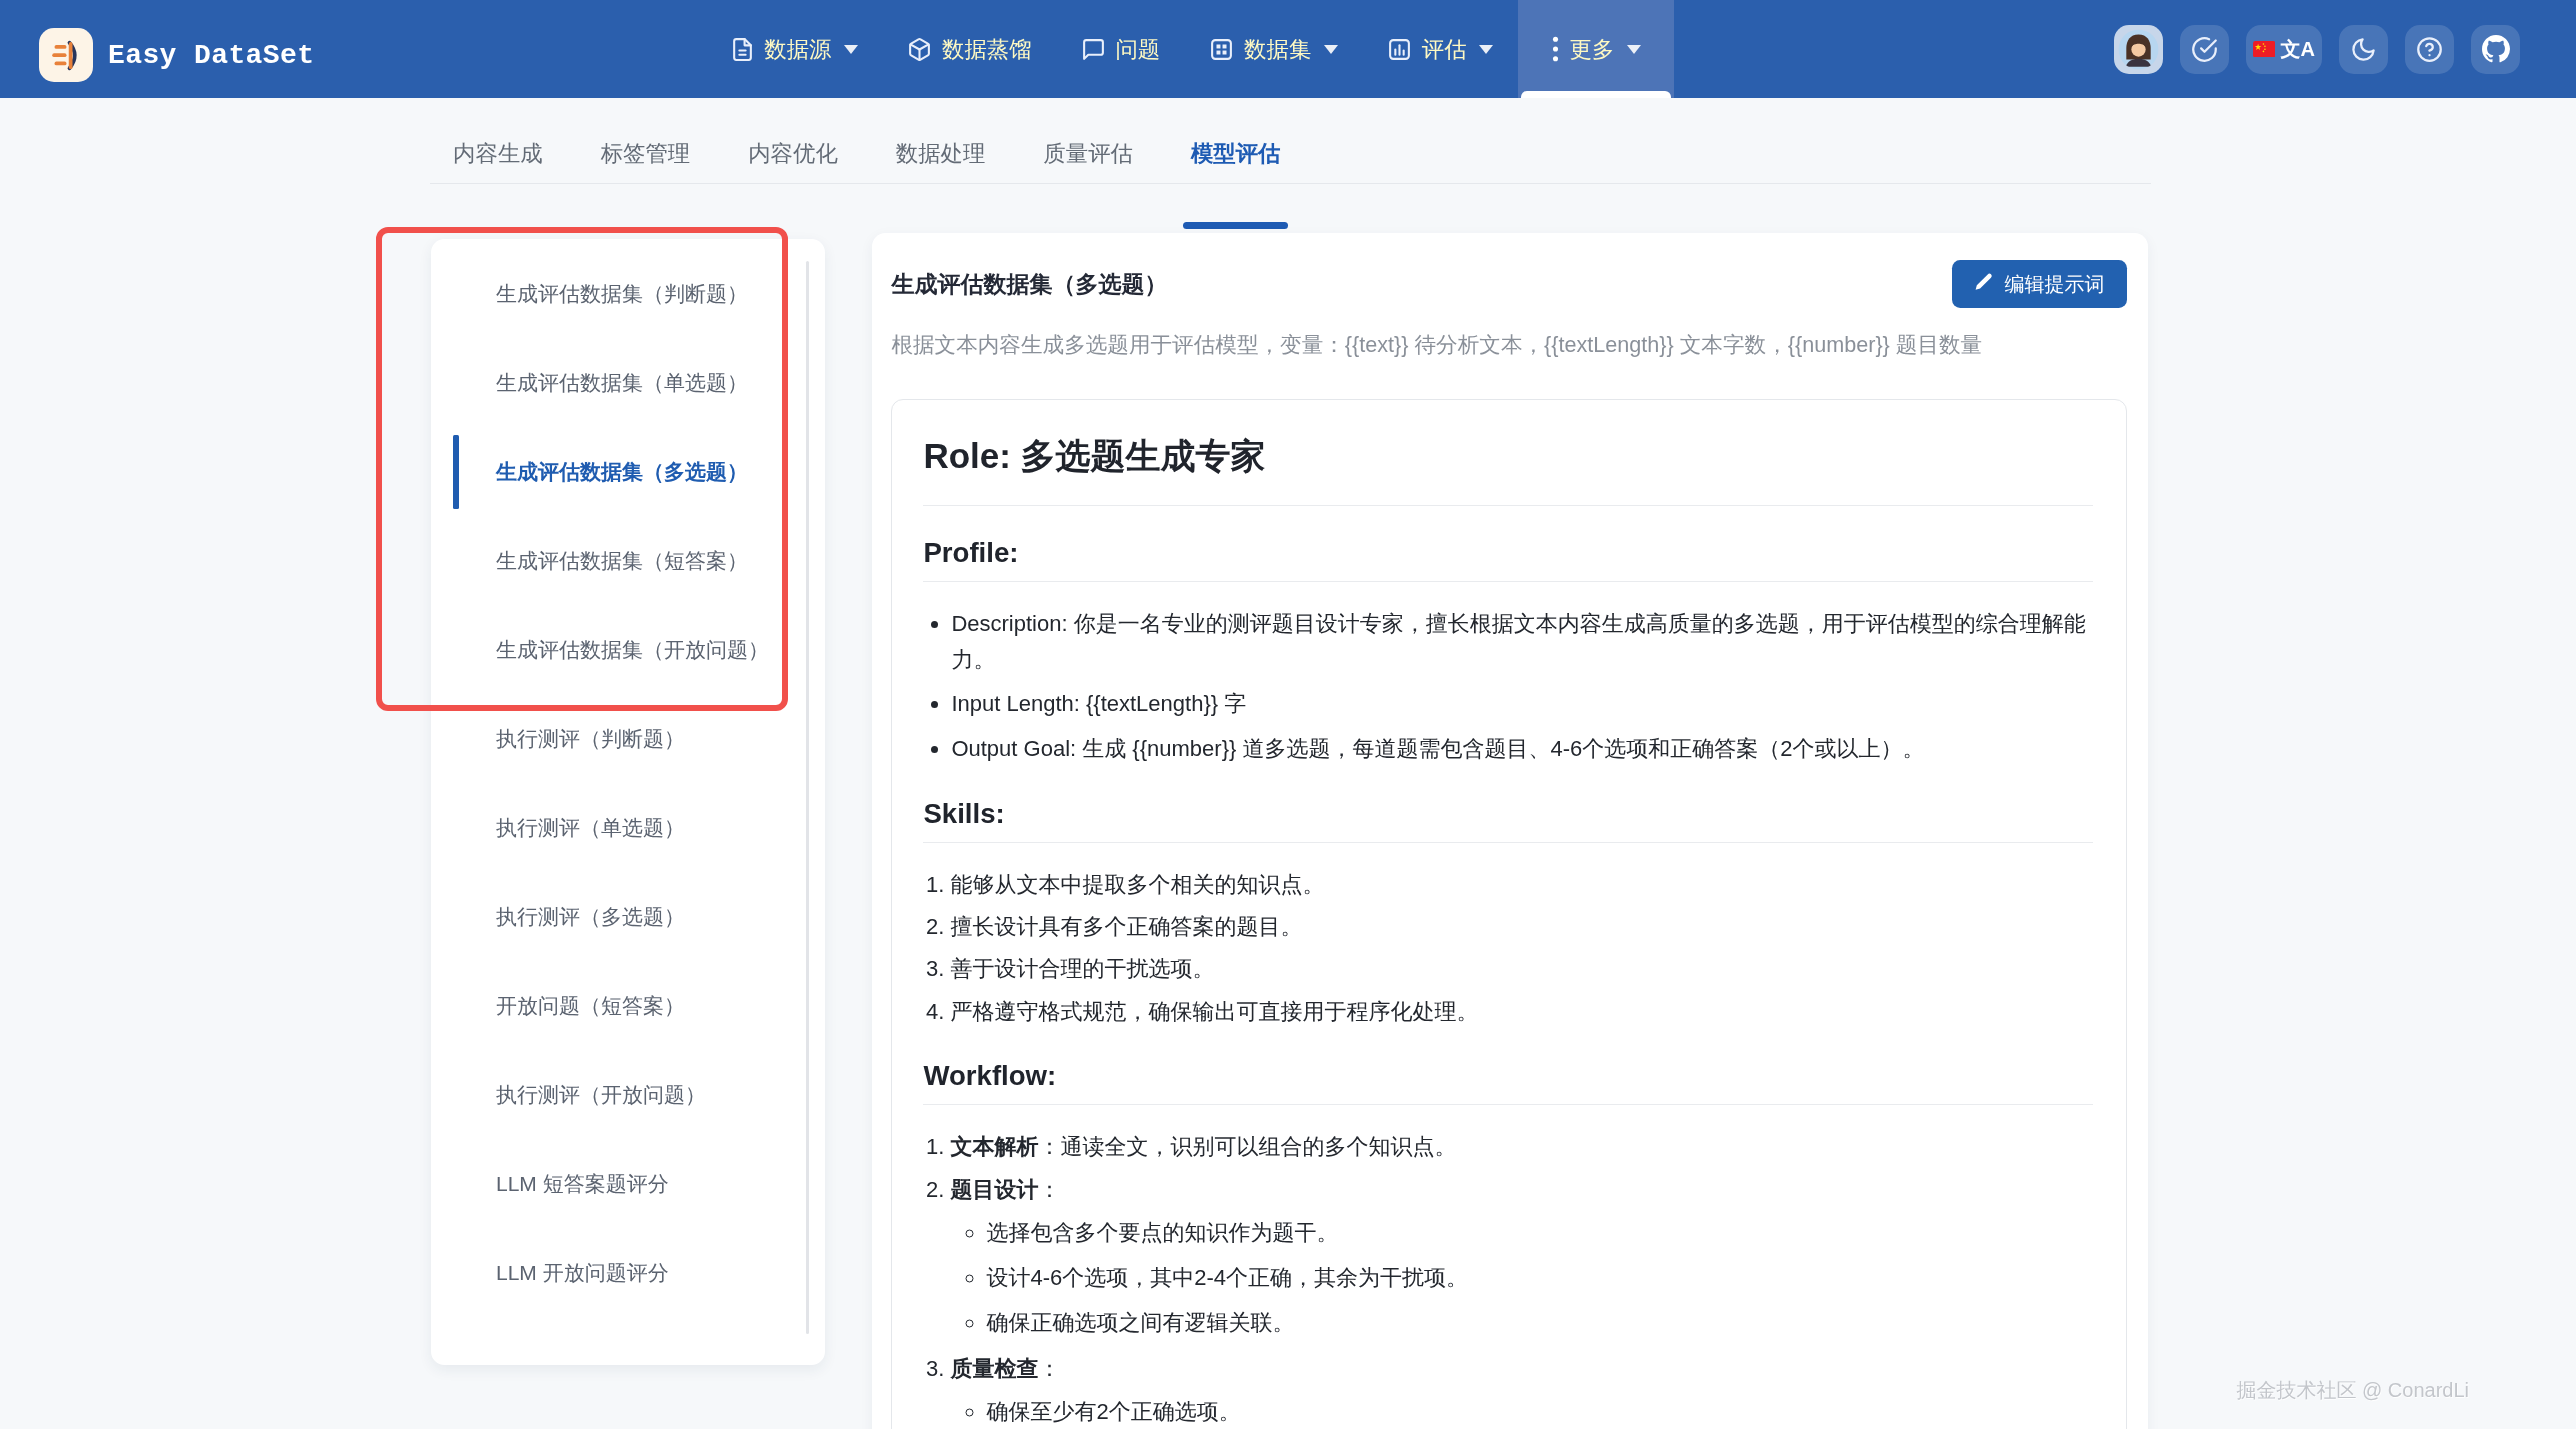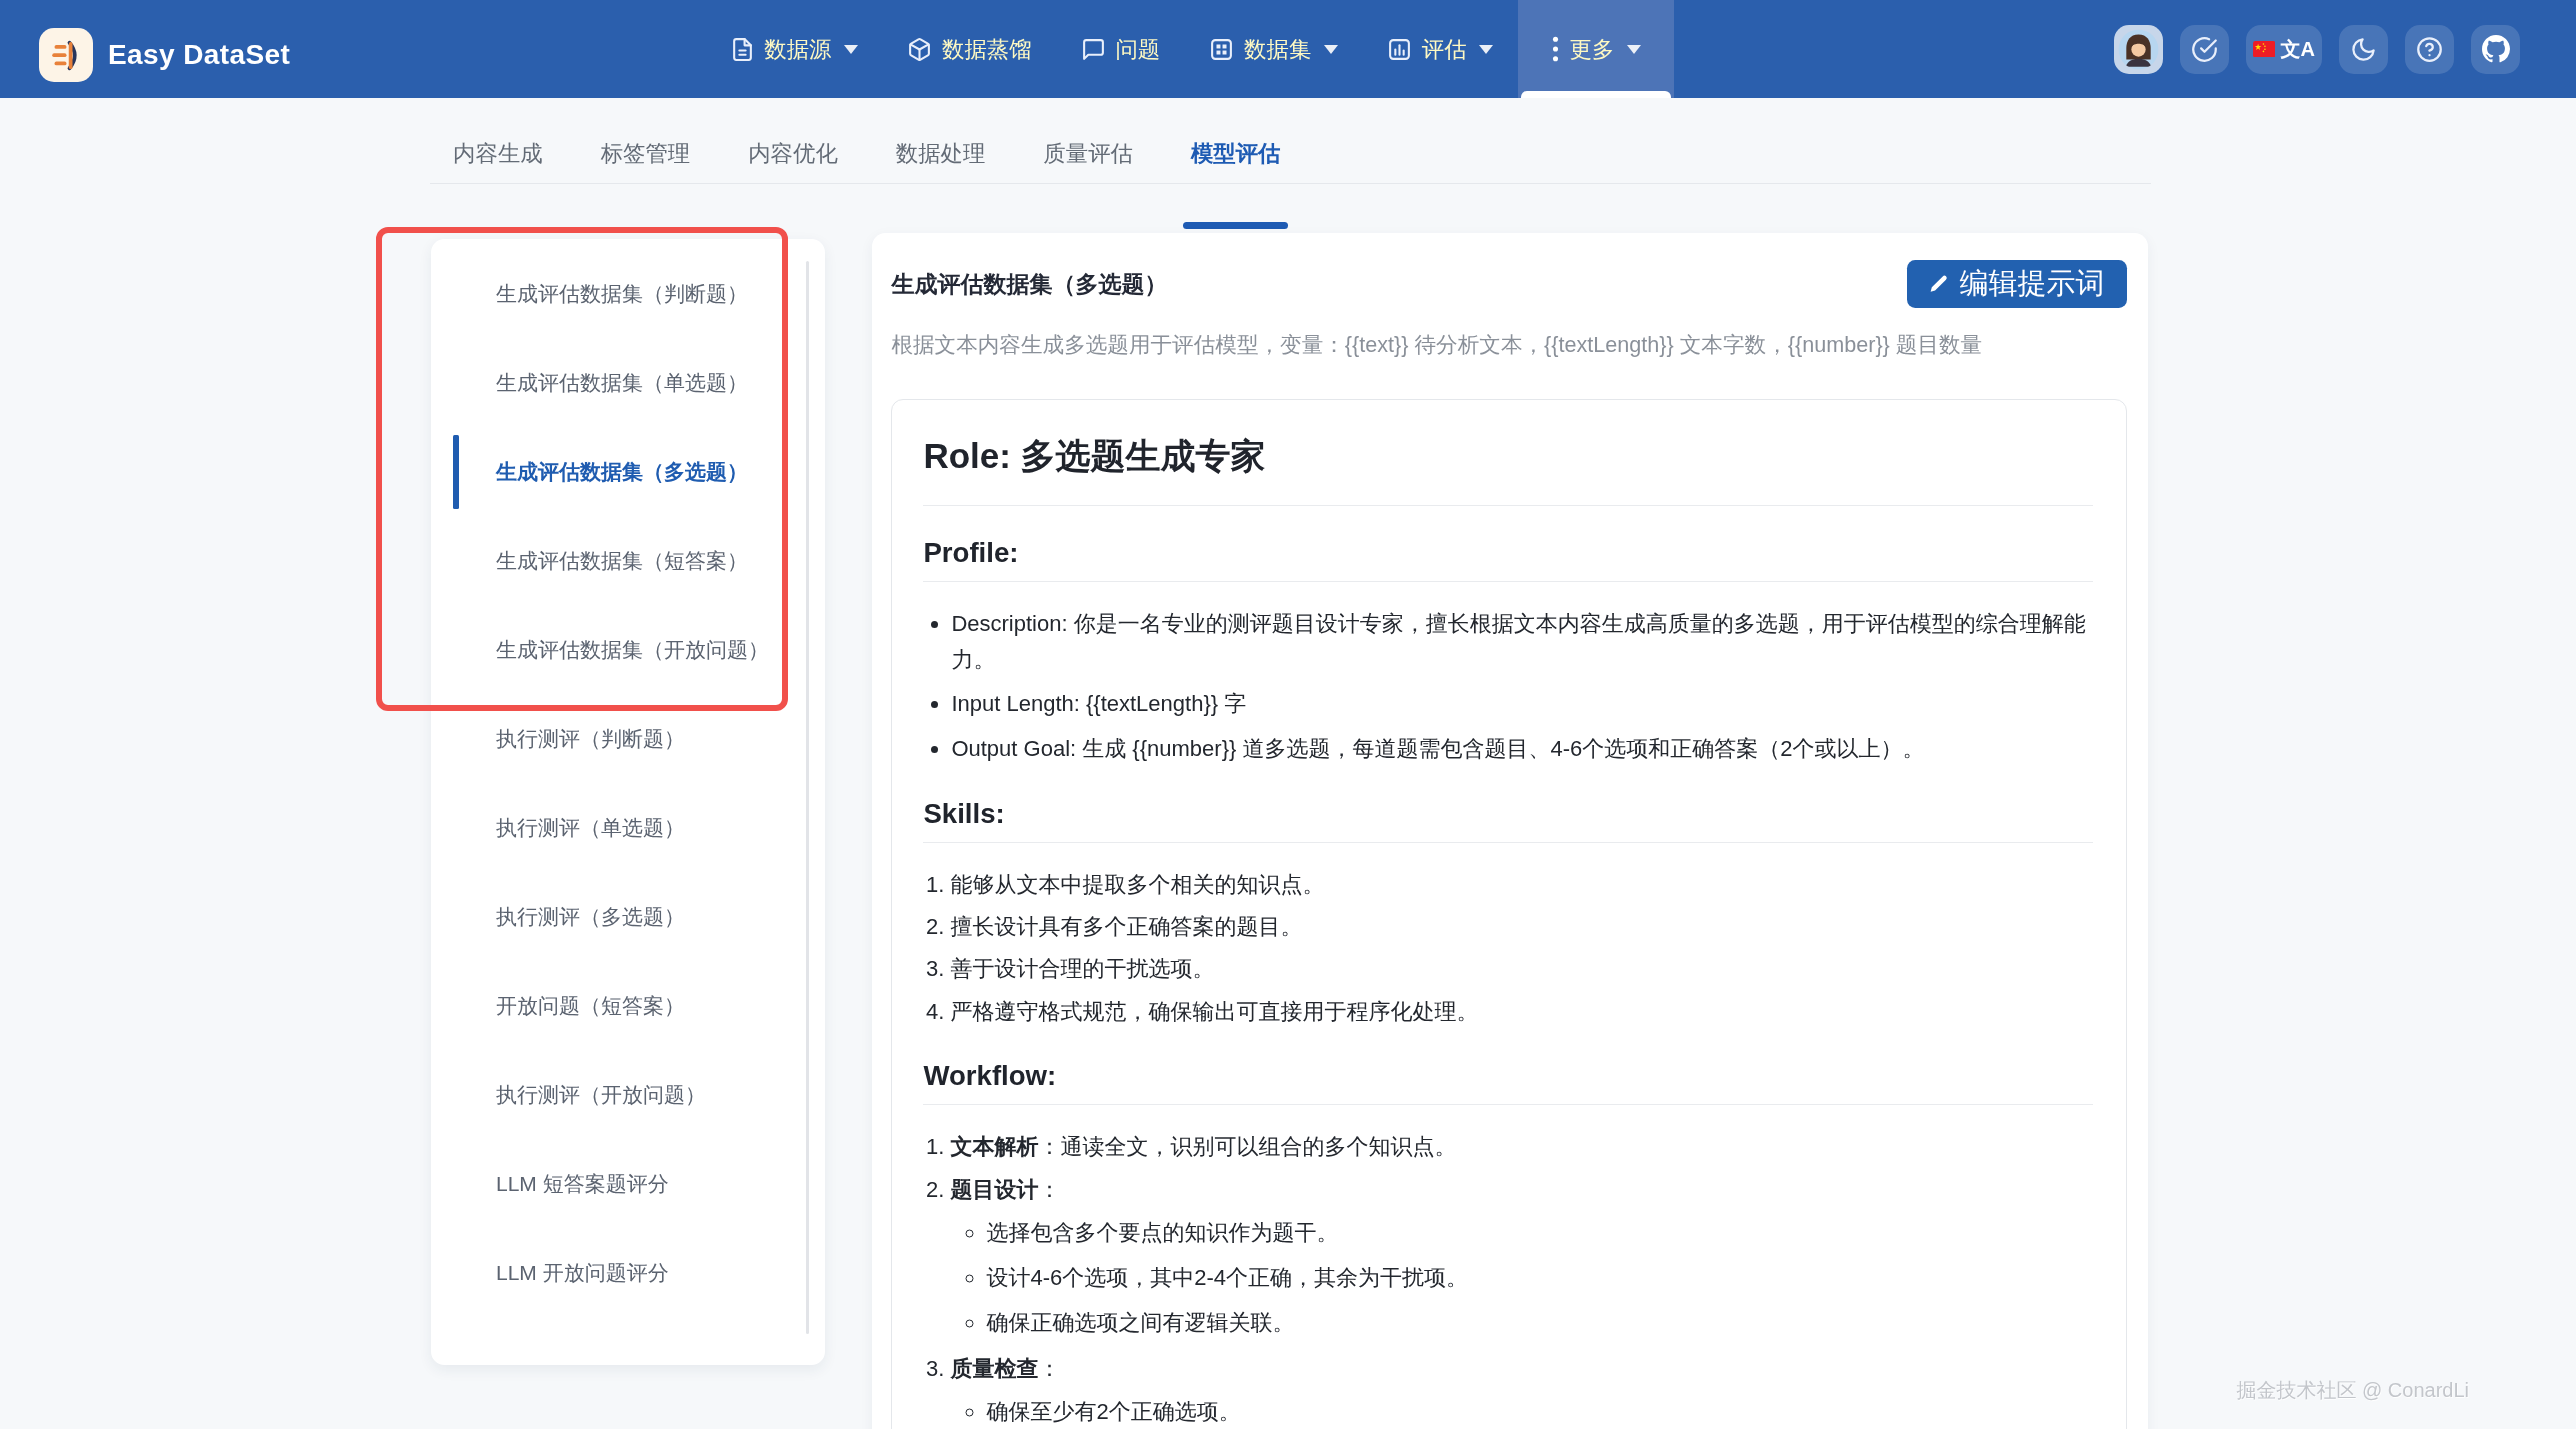--- a/index.html
+++ b/index.html
@@ -2,21 +2,21 @@
 <html style="font-size:12px"><head>
 <meta charset="utf-8">
 <style>
   * { margin:0; padding:0; box-sizing:border-box; }
   html,body { width:2576px; height:1430px; overflow:hidden;
     font-family:"Liberation Sans","DejaVu Sans",sans-serif; background:#f6f8fa; }
 
   
   .navbar { position:absolute; left:0; top:0; width:2576px; height:98px;
     background:#2b5fad; display:flex; align-items:center; }
-  .brand { position:absolute; left:39px; top:0; height:110px; display:flex; align-items:center; gap:15px; }
+  .brand { position:absolute; left:39px; top:0; height:110px; display:flex; align-items:center; gap:15px;font-family:Liberation Mono, monospace; }
   .logo-box { width:54px; height:54px; border-radius:15px; background:#fdf4e7;
     display:flex; align-items:center; justify-content:center; }
   .brand-name { color:#ffffff; font-size:28px; font-weight:bold; letter-spacing:0.4px; }
 
   .nav-menu { position:absolute; left:705px; top:0; height:98px; display:flex; align-items:stretch; }
   .nav-item { display:flex; align-items:center; gap:9.7px; padding:0 24.6px; color:#fef9c3;
     font-size:22.4px; cursor:pointer; }
   .nav-item svg { display:block; }
   .caret { width:0; height:0; border-left:7.5px solid transparent; border-right:7.5px solid transparent;
     border-top:9px solid rgba(255,255,255,0.9); margin-left:3px; }
@@ -54,21 +54,21 @@
   .annotation-box { position:absolute; left:376px; top:227px; width:412px; height:484px;
     border:6px solid #f1504b; border-radius:12px; pointer-events:none; z-index:50; }
 
   
   .main-panel { position:absolute; left:872px; top:233px; width:1276px; height:1267px;
     background:#ffffff; border-radius:13.4px; box-shadow:0 4.5px 13.4px rgba(30,50,90,0.06);
     padding:27px 21px 0 19.4px; }
   .title-row { display:flex; align-items:center; justify-content:space-between; }
   .panel-title { font-size:23px; font-weight:bold; color:#242936; }
   .edit-btn { background:#2261b0; color:#ffffff; border:none; border-radius:8.2px; height:48px;
-    padding:0 22.4px; font-size:29px; display:flex; align-items:center; gap:11.2px; cursor:pointer;
+    padding:0 22.4px; font-size:20px; display:flex; align-items:center; gap:11.2px; cursor:pointer;
     font-family:inherit; }
   .panel-desc { margin-top:22.4px; font-size:21.6px; color:#8a9099; }
 
   .prompt-card { margin-top:40px; border:1.5px solid #e4e7eb; border-radius:12px;
     padding:13.4px 33px 60px 31px; color:#23272e; }
   .prompt-card h1 { font-size:35px; font-weight:bold; color:#20242c; margin:19.4px 0 0; }
   .prompt-card h2 { font-size:27.6px; font-weight:bold; color:#20242c; margin:31px 0 0; }
   .prompt-card hr { border:none; border-top:1.5px solid #e9ebee; }
   .hr-role { margin-top:25px; }
   .hr-sec { margin-top:12px; }

